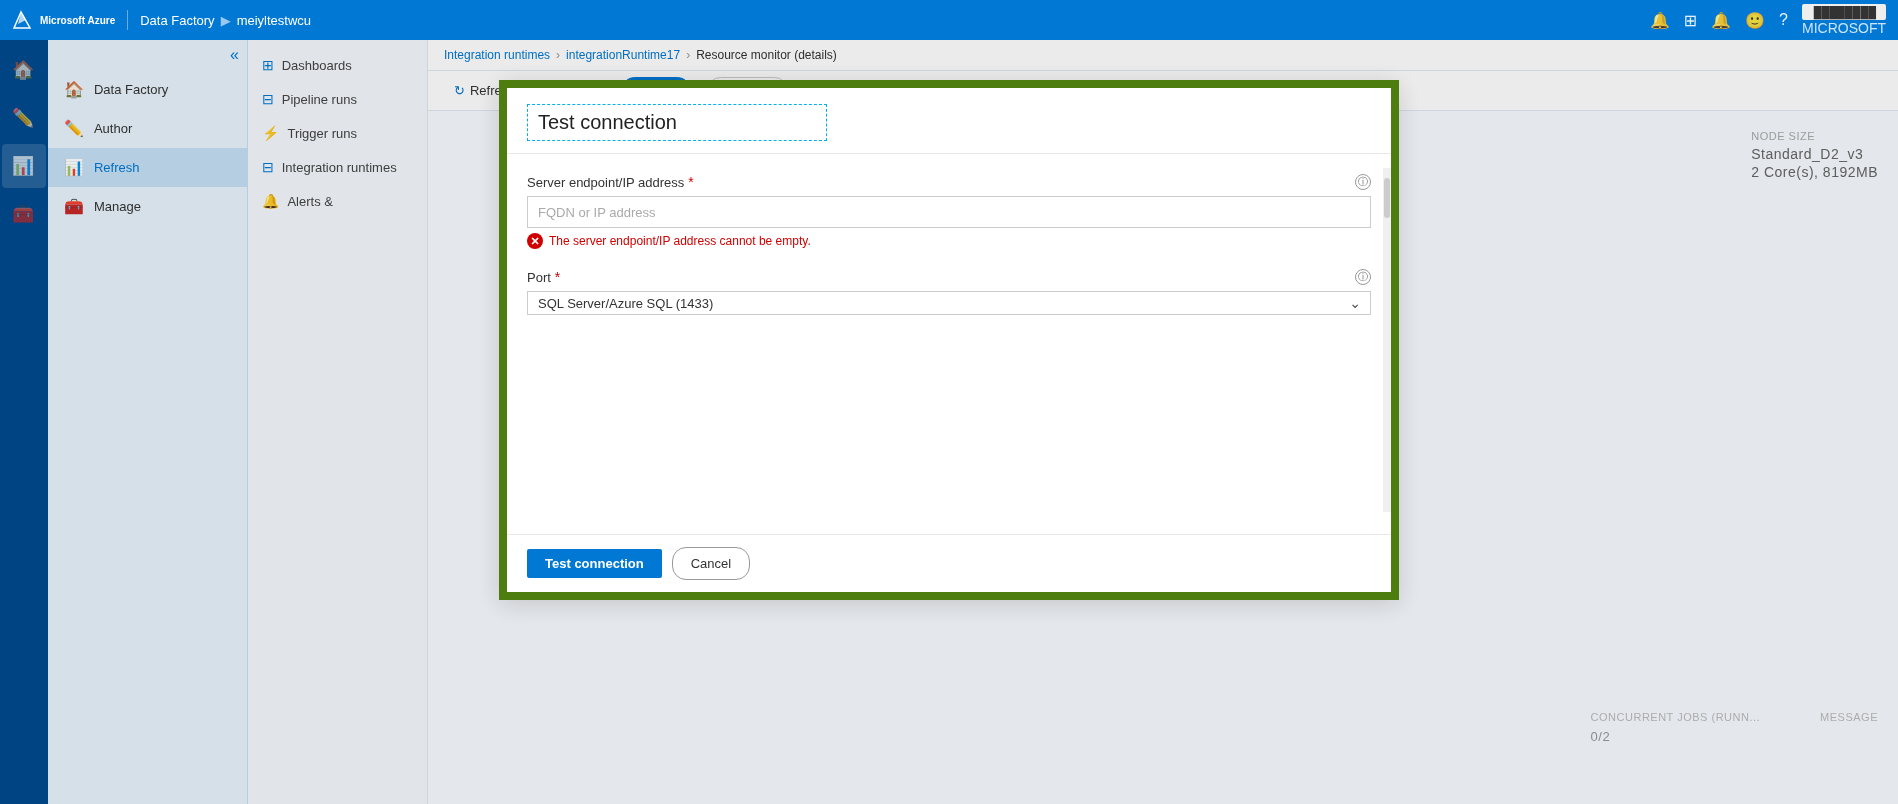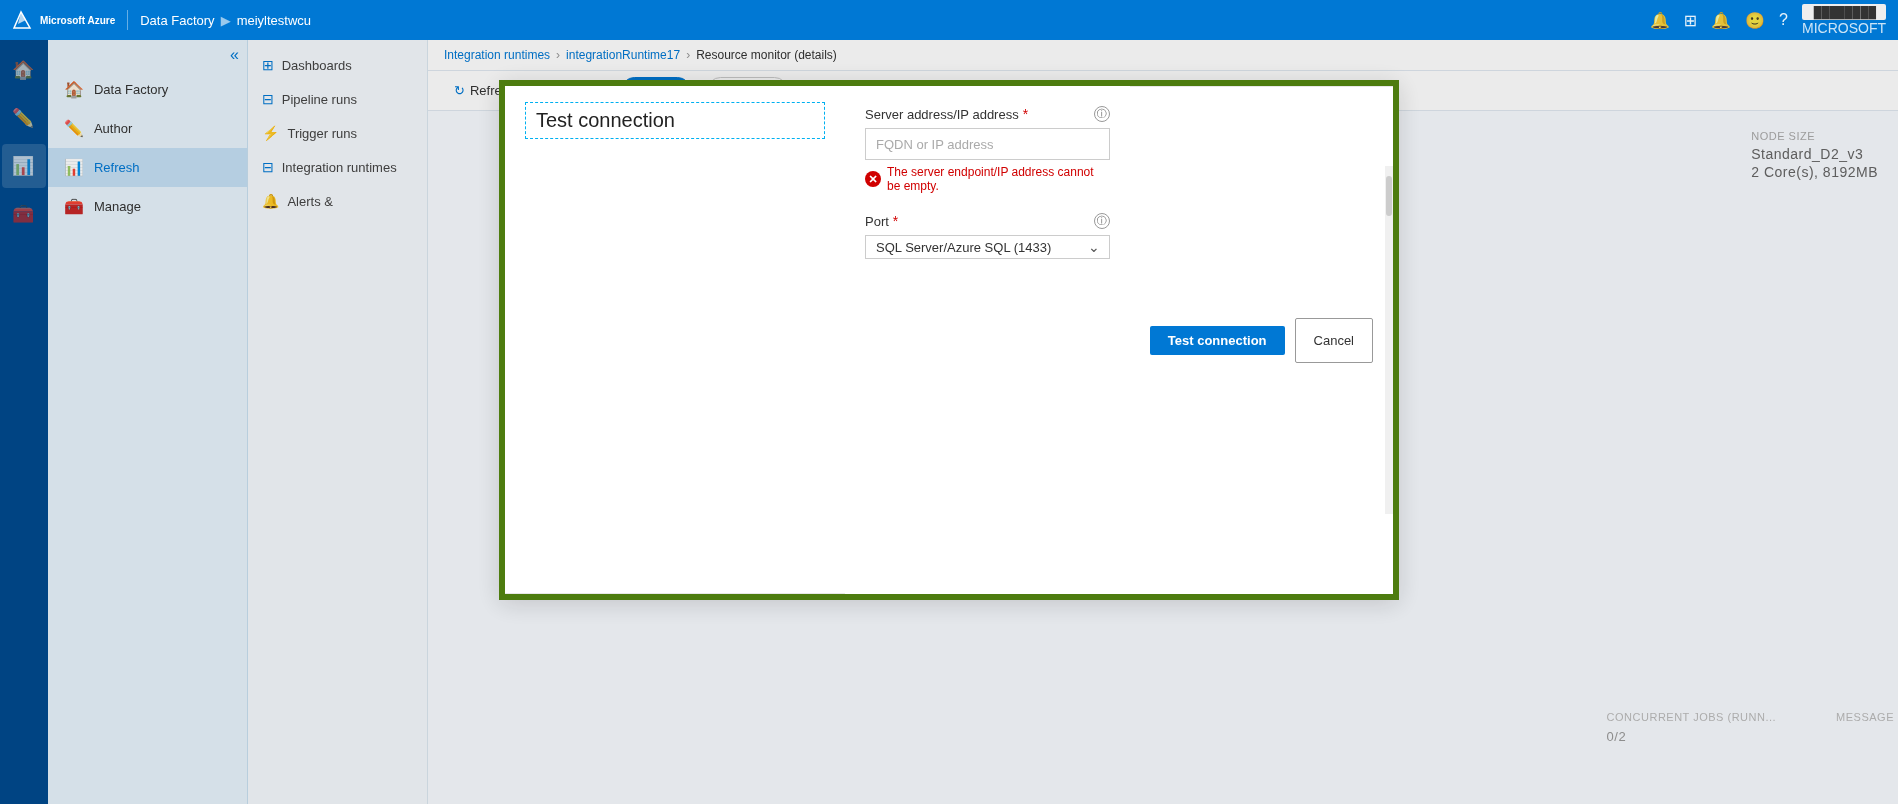--- a/index.html
+++ b/index.html
@@ -219,21 +219,21 @@
       color: #aaa;
       font-size: 11px;
       text-transform: uppercase;
       letter-spacing: 0.5px;
     }
     .right-info .val { font-size: 14px; color: #666; font-weight: 500; text-transform: none; margin-top: 4px; }
 
     
     .bg-table-hint {
       position: absolute;
-      right: 4px;
+      right: 20px;
       bottom: 60px;
       color: #bbb;
       font-size: 11px;
       text-transform: uppercase;
       letter-spacing: 0.5px;
       margin-left: 31px;
     }
     .bg-val { color: #999; font-size: 13px; margin-top: 6px; }
 
     
@@ -244,26 +244,26 @@
       z-index: 200;
       display: flex;
       align-items: flex-start;
       justify-content: center;
       padding-top: 40px;
     }
 
     
     .modal-dialog {
       background: white;
-      border: 6px solid #4d7c0f;
+      border: 8px solid #4d7c0f;
       width: 900px;
       max-width: 95vw;
       min-height: 520px;
       display: flex;
-      flex-direction: row;
+      flex-direction: column;
       position: relative;
       box-shadow: 0 4px 24px rgba(0,0,0,0.15);
     }
 
     .modal-title-bar {
       padding: 16px 20px 12px 20px;
       border-bottom: 1px solid #e8e8e8;
     }
     .modal-title {
       font-size: 20px;
@@ -398,24 +398,24 @@
       padding: 7px 18px;
       font-size: 13px;
       font-weight: 600;
       cursor: pointer;
       border-radius: 2px;
     }
     .btn-secondary {
       background: white;
       color: #333;
       border: 1px solid #999;
-      padding: 14px 18px;
-      font-size: 13px;
-      cursor: pointer;
-      border-radius: 2px;
+      padding: 8px 18px;
+      font-size: 13px;
+      cursor: pointer;
+      border-radius: 14px;
     }
   </style>
 </head>
 <body>
 
 <div class="topbar">
   <div class="topbar-logo">
 
     <svg width="20" height="20" viewBox="0 0 20 20">
       <polygon points="9,2 2,18 18,18" fill="none" stroke="white" stroke-width="1.5"></polygon>
@@ -549,21 +549,21 @@
   <div class="modal-dialog">
 
     <div class="modal-title-bar">
       <div class="modal-title">Test connection</div>
     </div>
 
     <div class="modal-body">
 
       <div class="form-group">
         <div class="form-label">
-          <span>Server address/IP address</span>
+          <span>Server endpoint/IP address</span>
           <span class="required-star">*</span>
           <span class="info-icon">ⓘ</span>
         </div>
         <input type="text" class="form-input" value="" placeholder="FQDN or IP address" style="">
         <div class="error-msg">
           <span class="error-icon">✕</span>
           <span>The server endpoint/IP address cannot be empty.</span>
         </div>
       </div>
 

